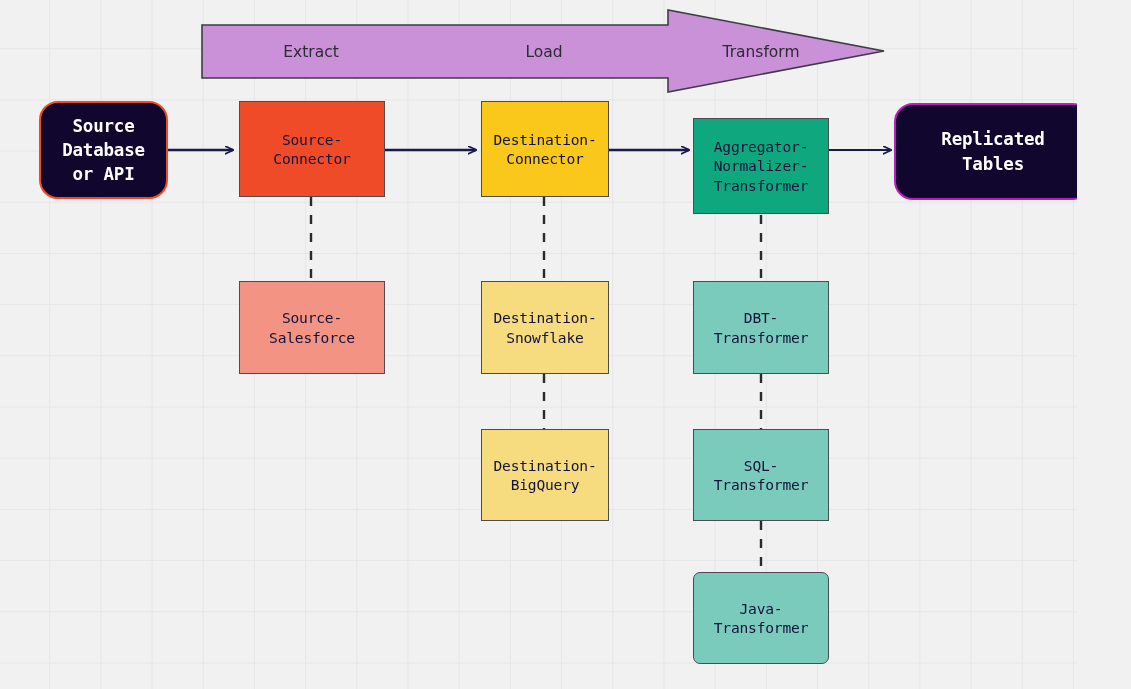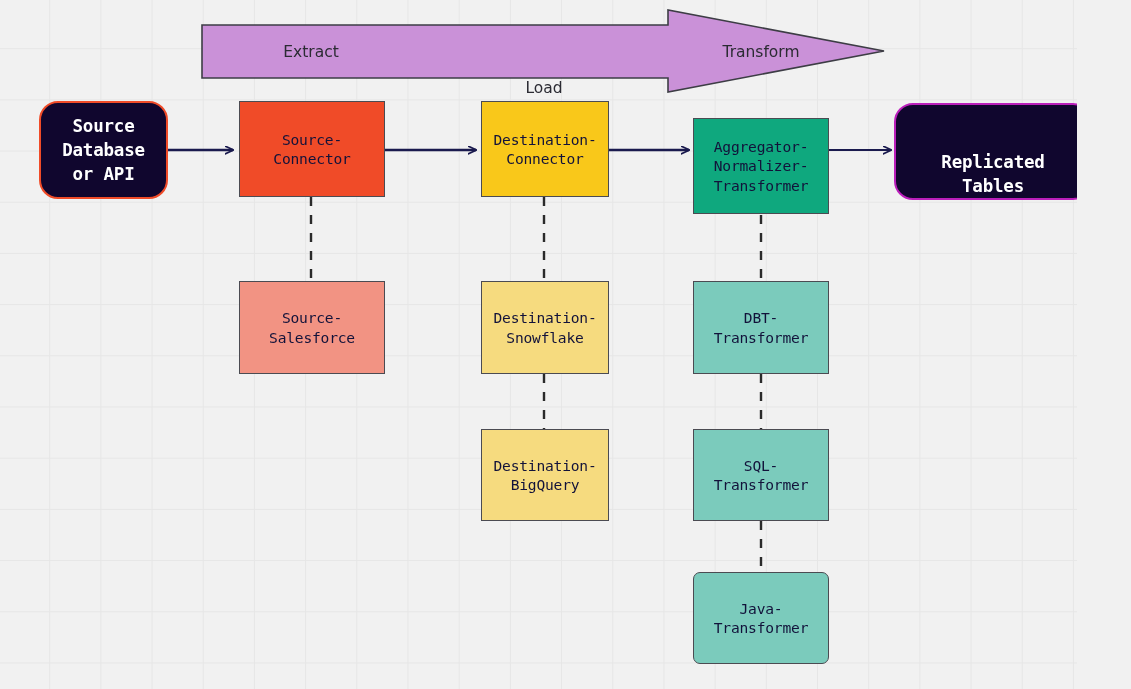--- a/index.html
+++ b/index.html
@@ -82,21 +82,21 @@
 
     <line x1="311" y1="197" x2="311" y2="281" stroke="#2a2a2a" stroke-width="2.4" stroke-dasharray="9 9"></line>
     <line x1="544" y1="197" x2="544" y2="281" stroke="#2a2a2a" stroke-width="2.4" stroke-dasharray="9 9"></line>
     <line x1="544" y1="374" x2="544" y2="429" stroke="#2a2a2a" stroke-width="2.4" stroke-dasharray="9 9"></line>
     <line x1="761" y1="197" x2="761" y2="281" stroke="#2a2a2a" stroke-width="2.4" stroke-dasharray="9 9"></line>
     <line x1="761" y1="374" x2="761" y2="429" stroke="#2a2a2a" stroke-width="2.4" stroke-dasharray="9 9"></line>
     <line x1="761" y1="521" x2="761" y2="572" stroke="#2a2a2a" stroke-width="2.4" stroke-dasharray="9 9"></line>
   </svg>
 
   <div class="banner-label" style="left:235px; top:43px; width:152px;">Extract</div>
-  <div class="banner-label" style="left:468px; top:43px; width:152px;margin-top:36px;">Load</div>
+  <div class="banner-label" style="left:468px; top:43px; width:152px;">Load</div>
   <div class="banner-label" style="left:685px; top:43px; width:152px;text-align:center;">Transform</div>
 
   <div class="node round-node" style="left:39px; top:101px; width:129px; height:98px;
               background:#10062e; border:2.2px solid #f04b28;">
     <span>Source
 Database
 or API</span>
   </div>
 
   <div class="node rect-node" style="left:239px; top:101px; width:146px; height:96px; background:#f04b28;">
@@ -109,21 +109,21 @@
 Connector</span>
   </div>
 
   <div class="node rect-node" style="left:693px; top:101px; width:136px; height:96px; background:#0fa87e;margin-top:17px;">
     <span>Aggregator-
 Normalizer-
 Transformer</span>
   </div>
 
   <div class="node round-node" style="left:894px; top:103px; width:198px; height:97px;
-              background:#10062e; border:2.2px solid #bb1fbb;align-items:flex-end;">
+              background:#10062e; border:2.2px solid #bb1fbb;">
     <span>Replicated
 Tables</span>
   </div>
 
   <div class="node rect-node" style="left:239px; top:281px; width:146px; height:93px; background:#f29383;">
     <span>Source-
 Salesforce</span>
   </div>
 
   <div class="node rect-node" style="left:481px; top:281px; width:128px; height:93px; background:#f6db7f;">

